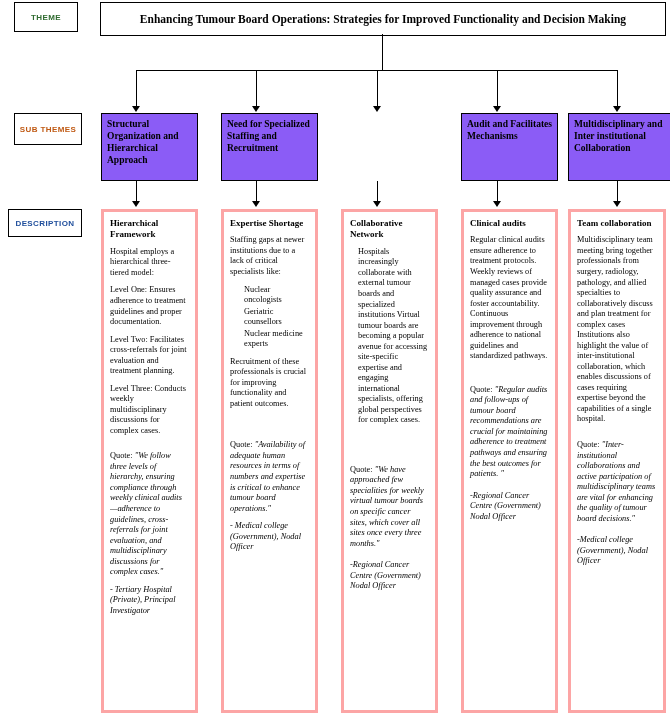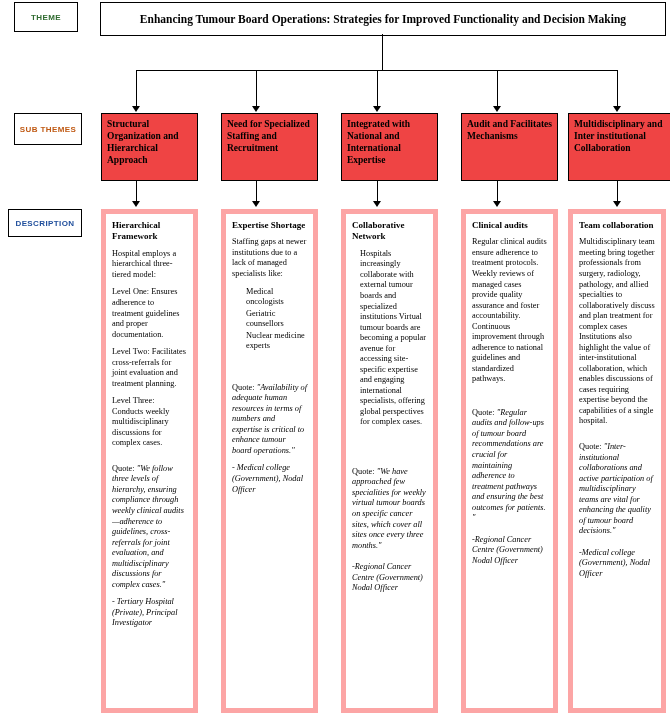--- a/index.html
+++ b/index.html
@@ -82,36 +82,36 @@
     border-top: 6px solid #000000;
   }
 
   
   .sub-box {
     position: absolute;
     top: 113px;
     width: 97px;
     height: 68px;
     border: 1px solid #000000;
-    background: #ef4444;
+    background: #8b5cf6;
     box-sizing: border-box;
     padding: 5px 5px;
     font-family: "Liberation Serif", serif;
     font-weight: bold;
     font-size: 9.5px;
     line-height: 1.25;
   }
 
   
   .desc-box {
     position: absolute;
     top: 209px;
     width: 97px;
     height: 504px;
-    border: 5px solid #fca5a5;
+    border: 3px solid #fca5a5;
     background: #ffffff;
     box-sizing: border-box;
     padding: 6px 6px;
     font-family: "Liberation Serif", serif;
     font-size: 8.3px;
     line-height: 1.27;
     overflow: hidden;
   }
   .desc-title {
     font-weight: bold;
@@ -166,21 +166,20 @@
   <div class="arrow-down" style="left:373px; top:106px;"></div>
 
   <div class="line vline" style="left:497px; top:70px; height:37px;"></div>
   <div class="arrow-down" style="left:493px; top:106px;"></div>
 
   <div class="line vline" style="left:617px; top:70px; height:37px;"></div>
   <div class="arrow-down" style="left:613px; top:106px;"></div>
 
   <div class="sub-box" style="left:101px;">Structural Organization and Hierarchical Approach</div>
   <div class="sub-box" style="left:221px;">Need for Specialized Staffing and Recruitment</div>
-  <div class="sub-box" style="left:341px;">Integrated with National and International Expertise</div>
   <div class="sub-box" style="left:461px;">Audit and Facilitates Mechanisms</div>
   <div class="sub-box" style="left:568px; width:104px;">Multidisciplinary and Inter institutional Collaboration</div>
 
   <div class="line vline" style="left:136px; top:181px; height:21px;"></div>
   <div class="arrow-down" style="left:132px; top:201px;"></div>
 
   <div class="line vline" style="left:256px; top:181px; height:21px;"></div>
   <div class="arrow-down" style="left:252px; top:201px;"></div>
 
   <div class="line vline" style="left:377px; top:181px; height:21px;"></div>
@@ -202,26 +201,27 @@
       <div class="spacer-sm"></div>
       <div class="spacer-sm"></div>
       <p class="quote"><span class="qlabel">Quote:</span><span> "We follow three levels of hierarchy, ensuring compliance through weekly clinical audits—adherence to guidelines, cross-referrals for joint evaluation, and multidisciplinary discussions for complex cases."</span></p>
       <p class="source">- Tertiary Hospital (Private), Principal Investigator</p>
     </div>
   </div>
 
   <div class="desc-box" style="left:221px;">
     <span class="desc-title">Expertise Shortage</span>
     <div class="desc-body">
-      <p>Staffing gaps at newer institutions due to a lack of managed specialists like:</p>
+      <p>Staffing gaps at newer institutions due to a lack of critical specialists like:</p>
       <ul class="bullets">
-        <li>Medical oncologists</li>
+        <li>Nuclear oncologists</li>
         <li>Geriatric counsellors</li>
         <li>Nuclear medicine experts</li>
       </ul>
+      <p>Recruitment of these professionals is crucial for improving functionality and patient outcomes.</p>
       <div class="spacer-sm"></div>
       <div class="spacer-sm"></div>
       <div class="spacer-sm"></div>
       <div class="spacer-sm"></div>
       <div class="spacer-sm"></div>
       <div class="spacer-sm"></div>
       <p class="quote"><span class="qlabel">Quote:</span><span> "Availability of adequate human resources in terms of numbers and expertise is critical to enhance tumour board operations."</span></p>
       <p class="source">- Medical college (Government), Nodal Officer</p>
     </div>
   </div>

